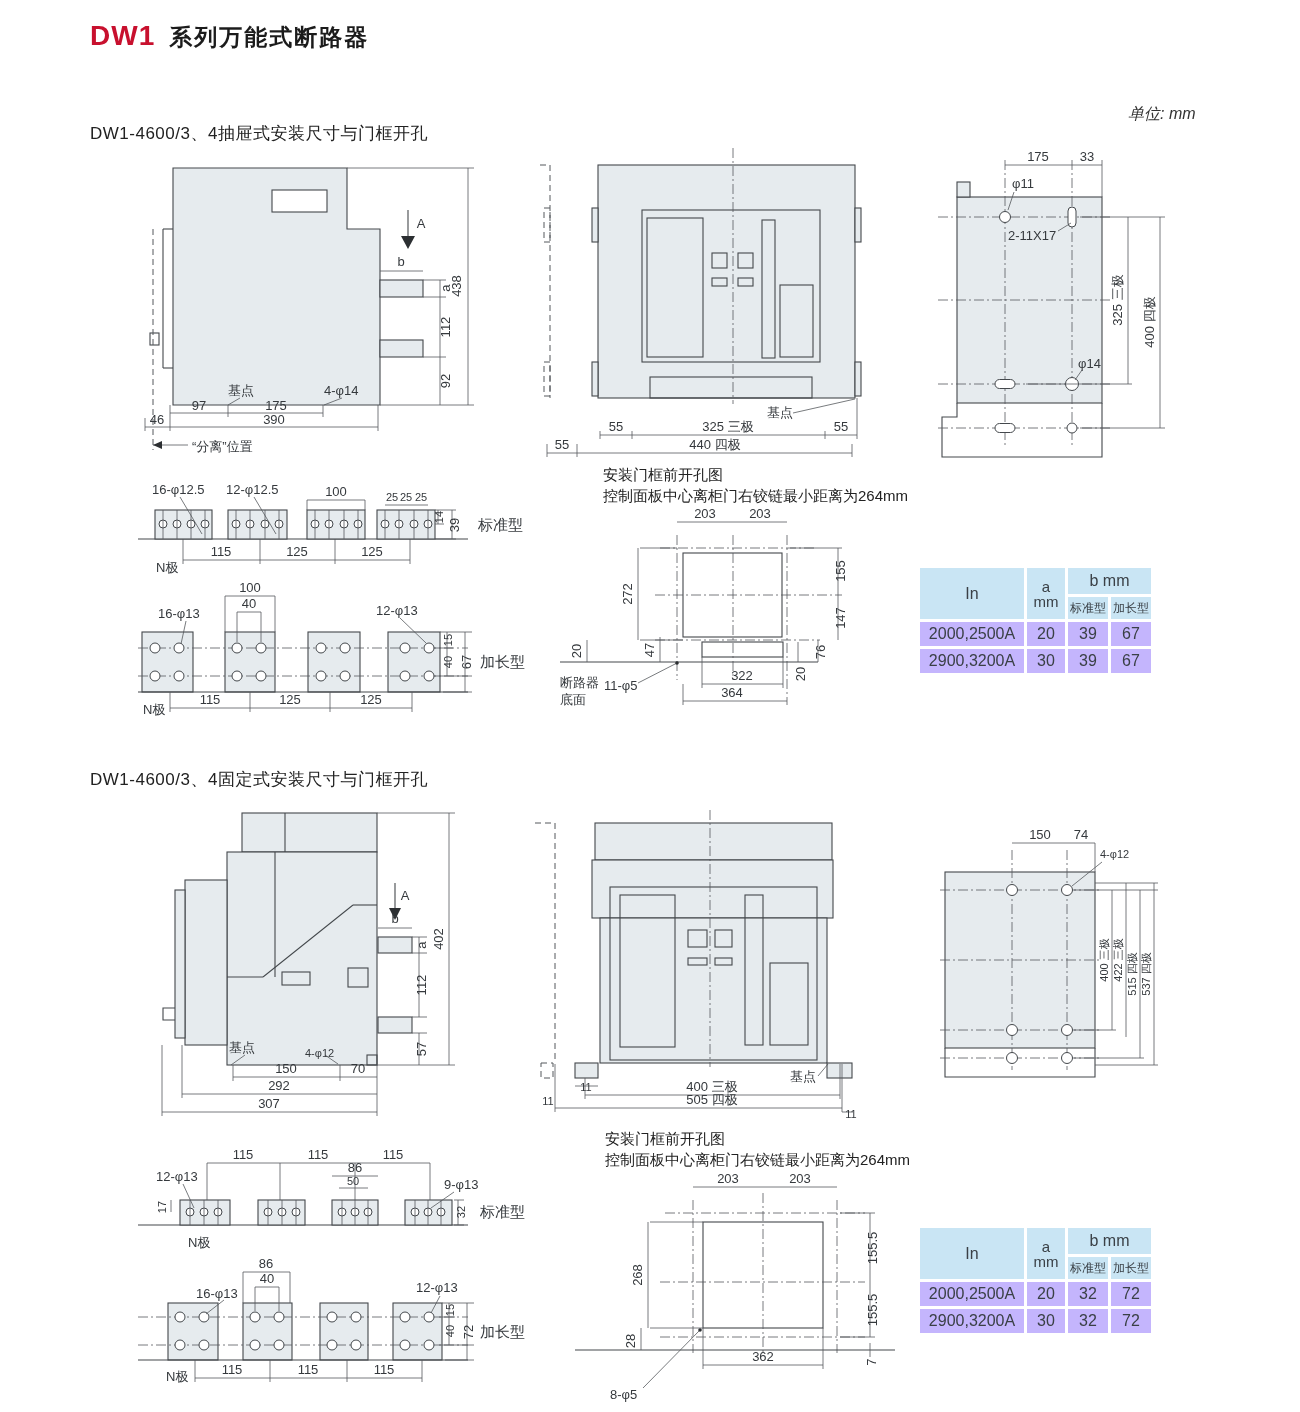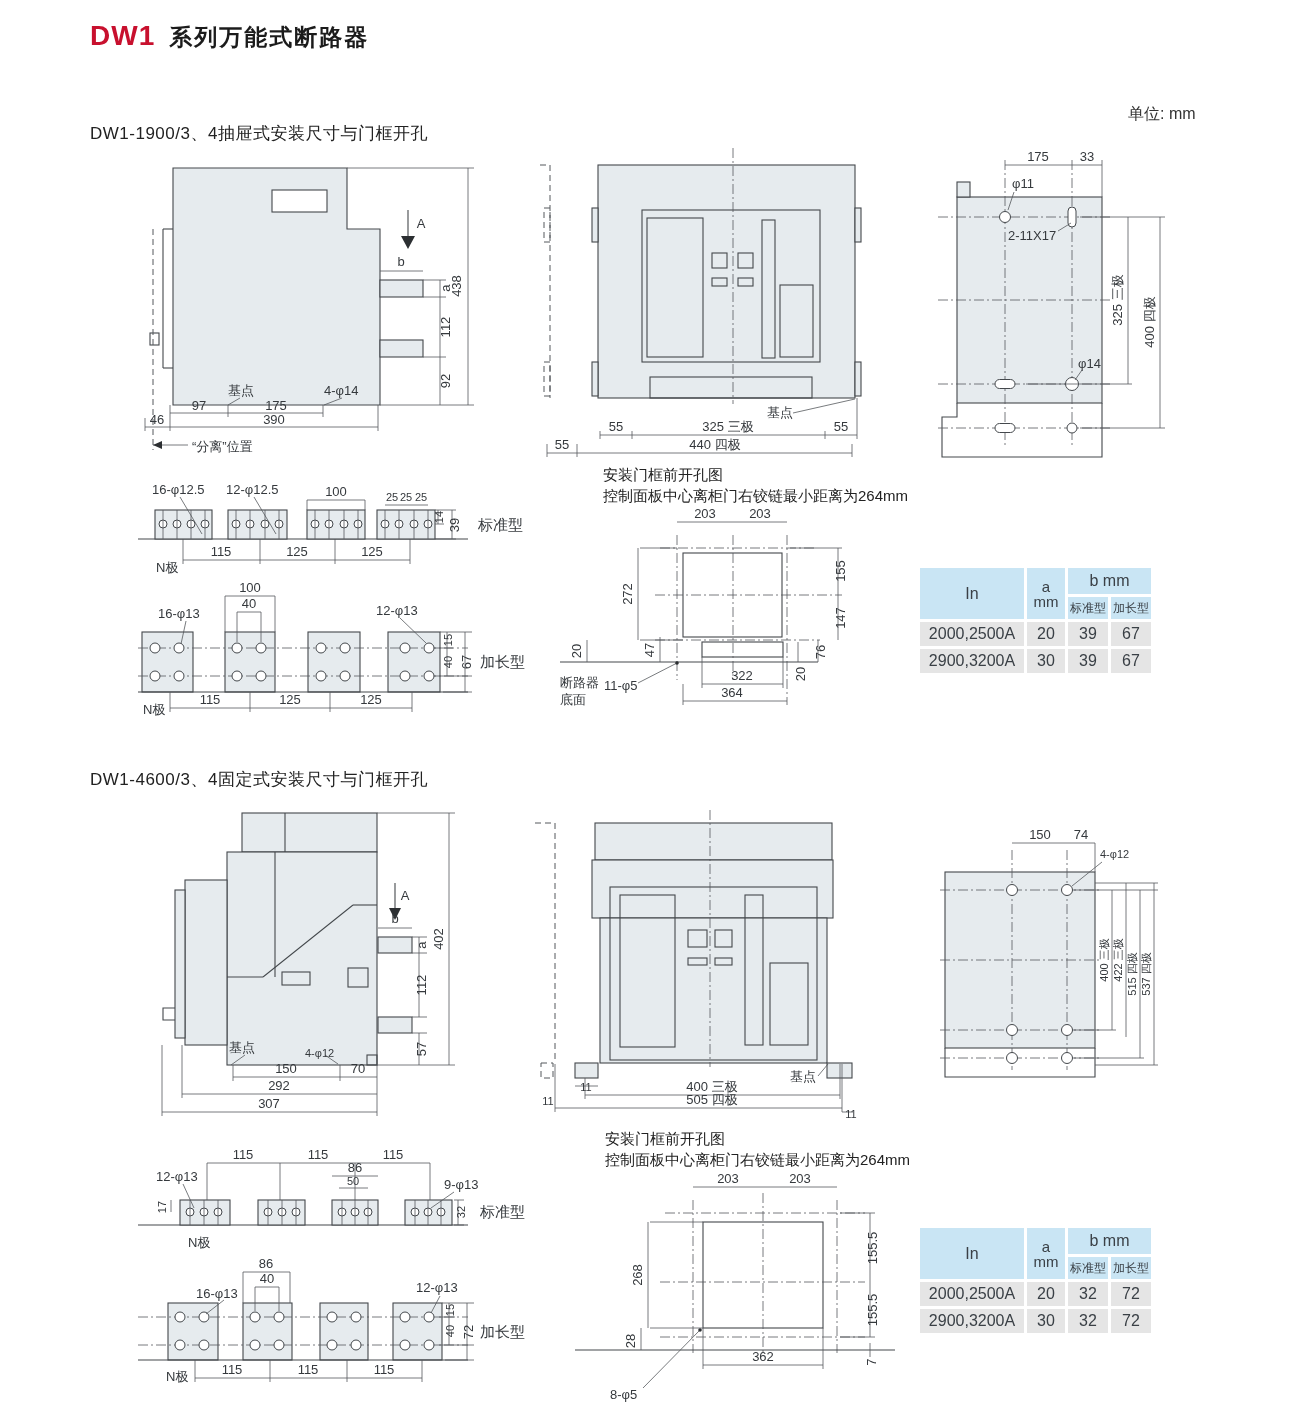--- a/index.html
+++ b/index.html
@@ -3,57 +3,57 @@
 <meta charset="utf-8">
 <style>
   * { margin:0; padding:0; box-sizing:border-box; }
   html,body { background:#fff; }
   body { width:1300px; height:1412px; font-family:"Liberation Sans","DejaVu Sans",sans-serif; color:#222; }
   .page { position:relative; width:1252px; height:1412px; background:#fff; overflow:hidden; }
   .abs { position:absolute; }
   .titlebar { left:90px; top:20px; display:flex; align-items:baseline; gap:14px; }
   .brand { color:#c8102e; font-size:28px; font-weight:bold; letter-spacing:1px; }
   .titletext { font-size:23px; font-weight:bold; color:#1b1b1b; letter-spacing:2px; }
-  .unit { left:1128px; top:104px; font-size:16px; color:#333; }
+  .unit { left:1128px; top:104px; font-size:16px; color:#333;font-style:italic; }
   .sec-head { font-size:17px; color:#222; letter-spacing:0.5px; }
   .caption { font-size:15px; color:#222; line-height:21px;margin-left:7px; }
   svg { position:absolute; overflow:visible; }
   svg text { font-size:13px; fill:#35393d; font-family:"Liberation Sans","DejaVu Sans",sans-serif; }
   text.mid { text-anchor:middle; }
   text.big { font-size:15px; }
   text.small { font-size:11px; }
   .ln { stroke:#44484c; fill:none; stroke-width:1.1; }
   .fill { fill:#e6ebee; stroke:#44484c; stroke-width:1.1; }
   .wfill { fill:#ffffff; stroke:#44484c; stroke-width:1.1; }
   .thin { stroke:#55595d; stroke-width:0.8; fill:none; }
   .chain { stroke:#55595d; stroke-width:0.8; fill:none; stroke-dasharray:10 3 2 3; }
   .dash { stroke:#55595d; stroke-width:1; fill:none; stroke-dasharray:6 4; }
   .hole { fill:#fff; stroke:#44484c; stroke-width:1; }
   .arr { fill:#2c2f32; stroke:none; }
   
   .tbl { position:absolute; display:grid; grid-template-columns:104px 38px 40px 40px; grid-template-rows:26px 22px 24px 24px; gap:3px; color:#3a4046; }
-  .tc { display:flex; align-items:center; justify-content:center; background:#e5e5e5; font-size:16px; }
+  .tc { display:flex; align-items:center; justify-content:center; background:#c4b5fd; font-size:16px; }
   .hd { background:#c9e5f4; }
   .h-in { grid-row:1 / span 2; grid-column:1; }
   .h-a  { grid-row:1 / span 2; grid-column:2; flex-direction:column; line-height:15px; font-size:15px; }
   .h-b  { grid-column:3 / span 2; font-size:16px; }
   .sub  { font-size:12px; }
 </style>
 </head>
 <body>
 
 <div class="page">
 
   <div class="abs titlebar">
     <span class="brand">DW1</span>
     <span class="titletext">系列万能式断路器</span>
   </div>
   <div class="abs unit">单位: mm</div>
 
-  <div class="abs sec-head" style="left:90px;top:122px">DW1-1900/3、4抽屉式安装尺寸与门框开孔</div>
+  <div class="abs sec-head" style="left:90px;top:122px">DW1-4600/3、4抽屉式安装尺寸与门框开孔</div>
 
   <svg style="left:128px;top:148px" width="352" height="322" viewBox="0 0 352 322">
     <g>
       <polygon class="fill" points="45,20 219,20 219,81 252,81 252,257 45,257"></polygon>
       <rect class="wfill" x="144" y="42" width="55" height="22"></rect>
       <rect class="fill" x="252" y="132" width="43" height="17"></rect>
       <rect class="fill" x="252" y="192" width="43" height="17"></rect>
       <line class="ln" x1="35" y1="81" x2="35" y2="220"></line>
       <line class="ln" x1="35" y1="81" x2="45" y2="81"></line>
       <line class="ln" x1="35" y1="220" x2="45" y2="220"></line>

